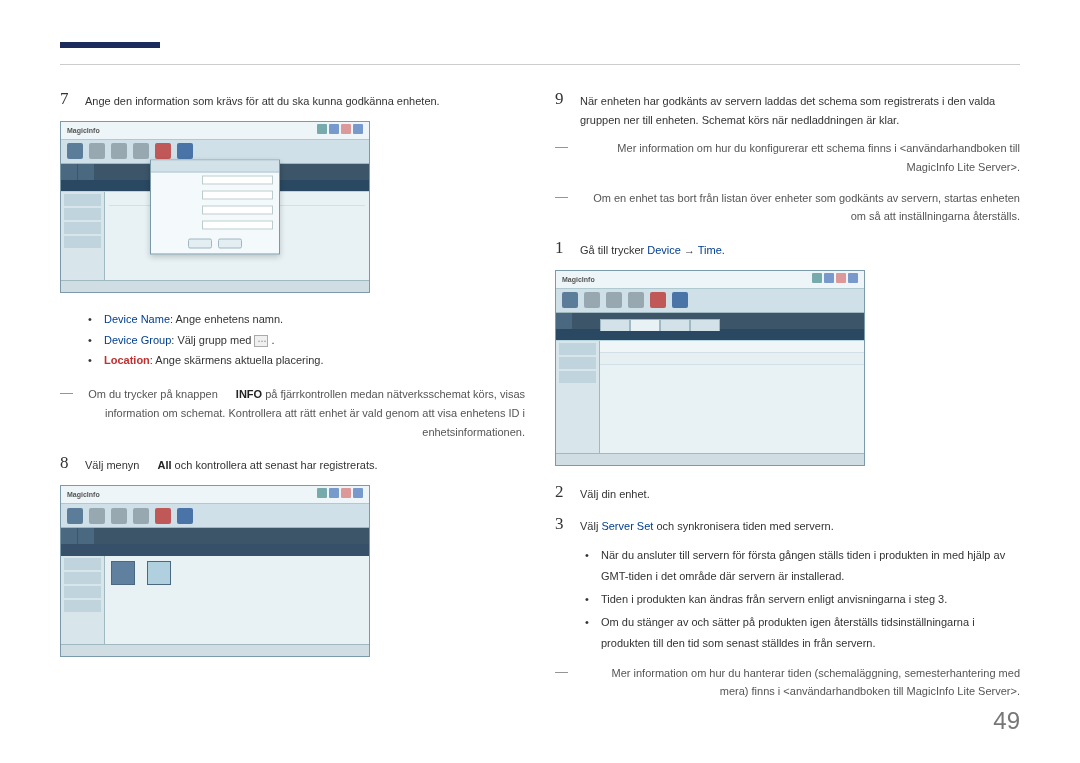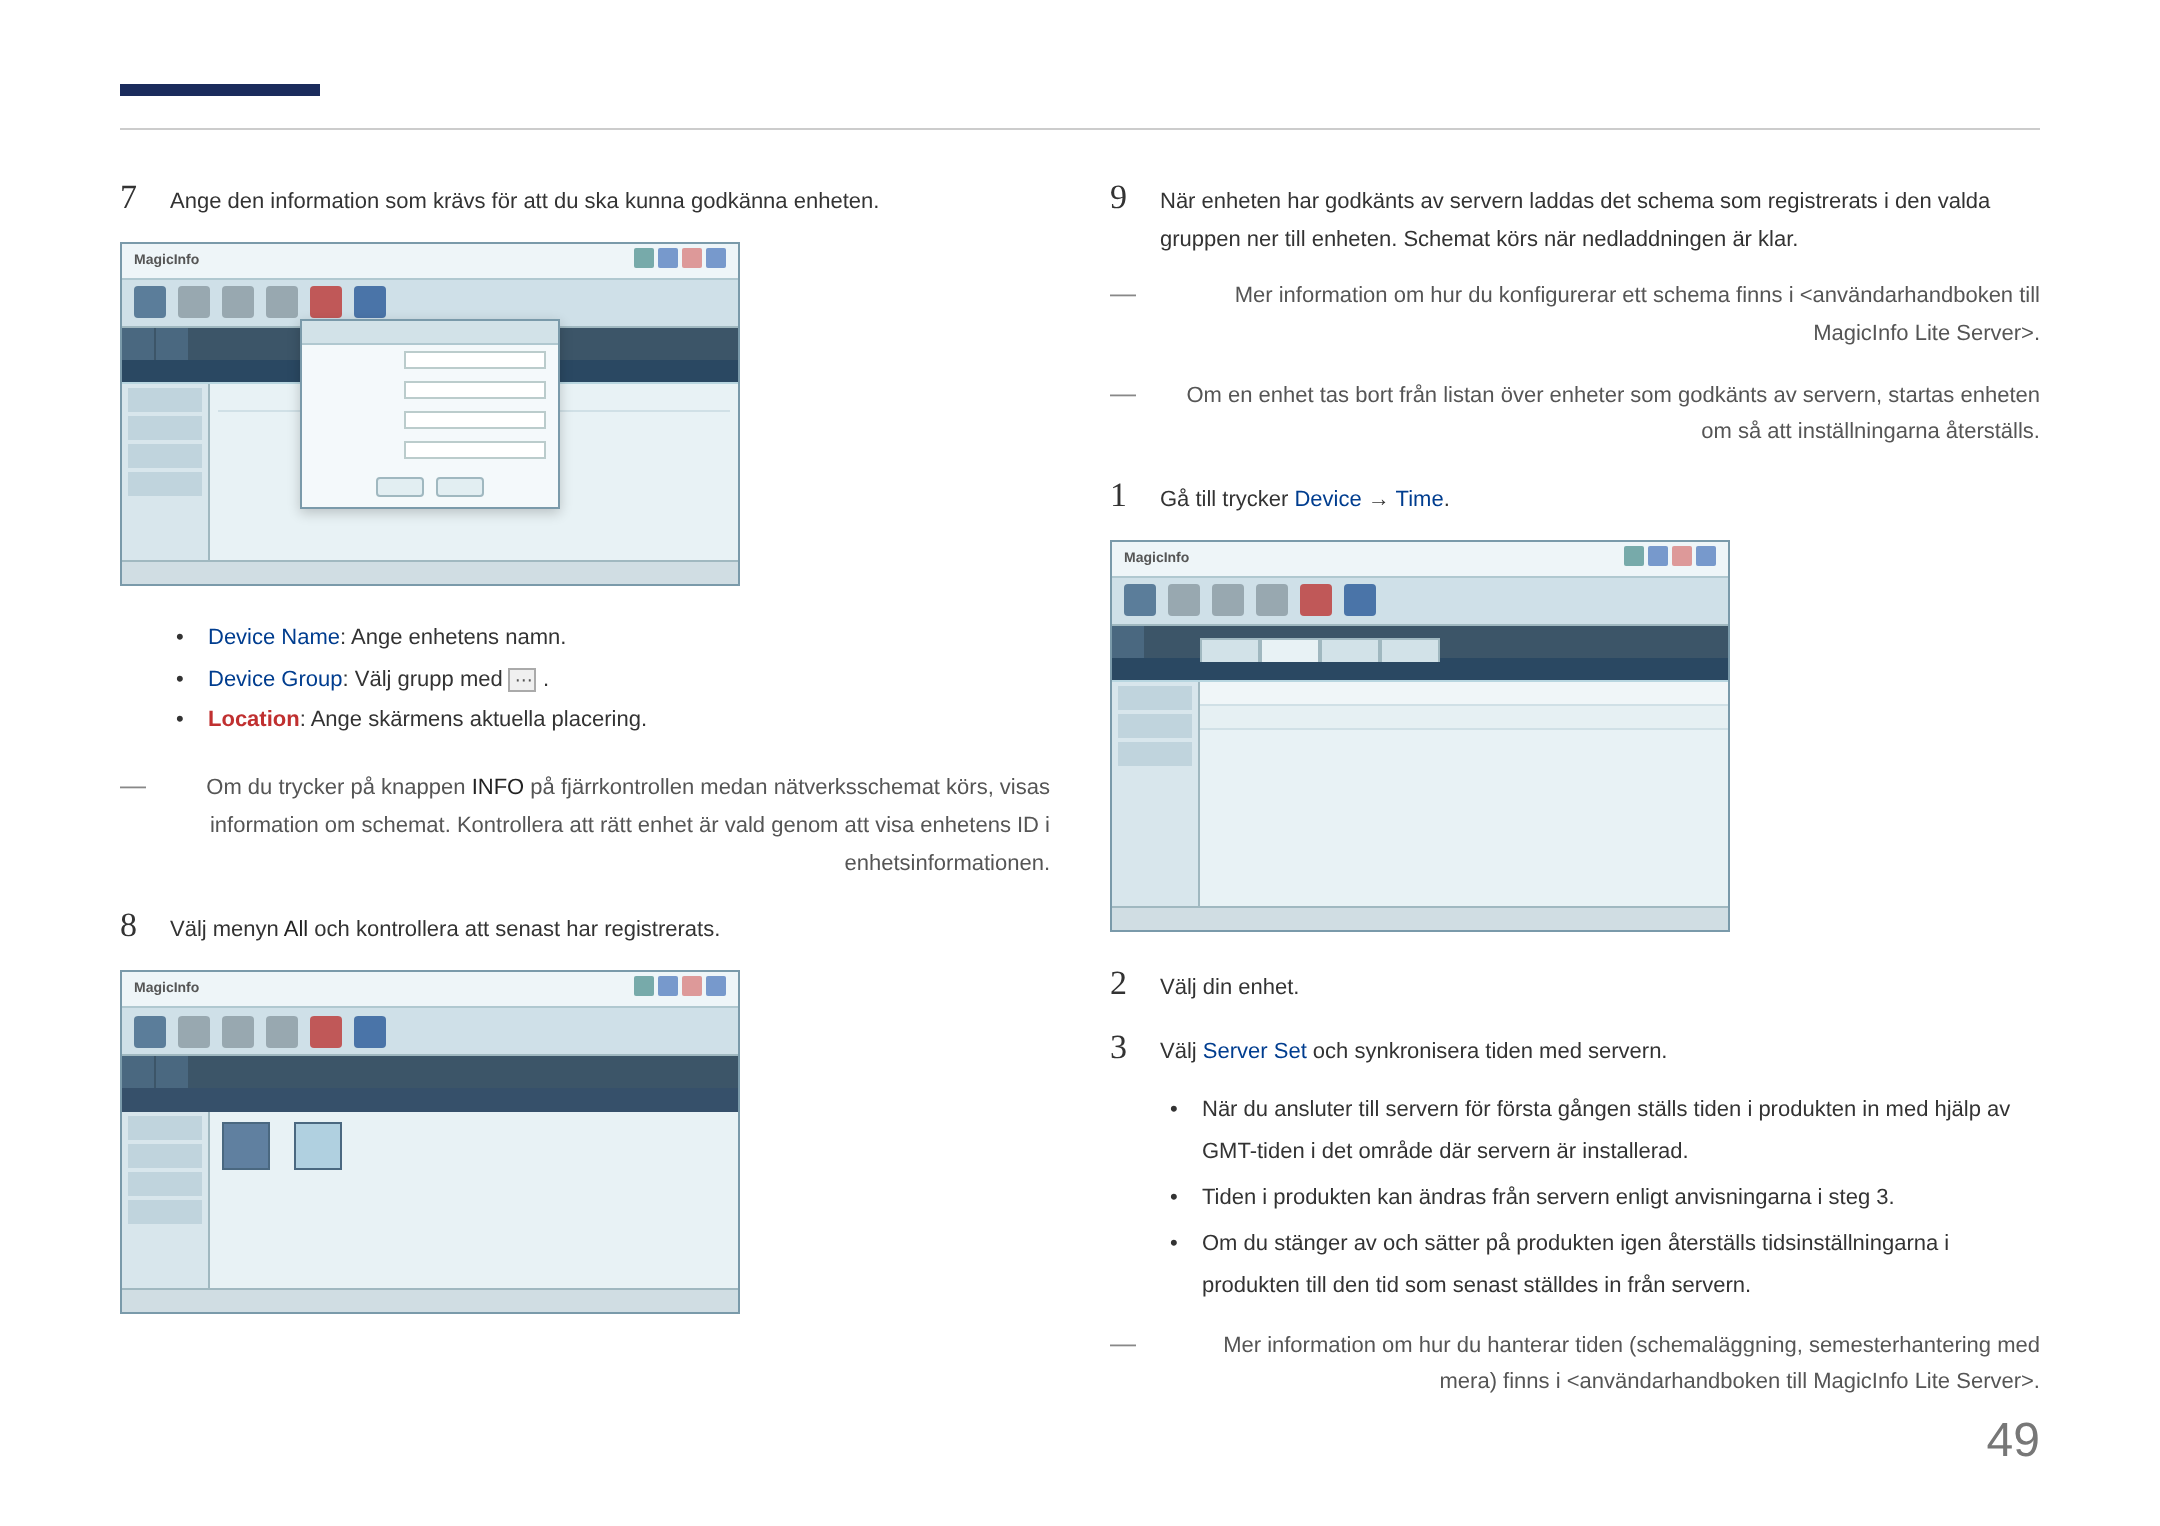--- a/index.html
+++ b/index.html
@@ -52,21 +52,21 @@
     .ss3 .ss-content { top: 70px; }
     .ss-table-row { height: 12px; border-bottom: 1px solid #d0e0e6; background: #f0f6f8; }
     .ss-table-row.alt { background: #e6f0f3; }
     
     .bullet-list { margin-left: 28px; margin-bottom: 14px; }
     .bullet-item { display: flex; line-height: 1.9; }
     .bullet-dot { width: 16px; flex-shrink: 0; }
     .bullet-text { flex: 1; }
     .strong-blue { color: #003d8f; font-weight: normal; text-align: right; }
     .strong-red { color: #c03030; font-weight: bold; }
-    .strong-dark { font-weight: normal; color: #222; }
+    .strong-dark { font-weight: bold; color: #222; margin-left: 15px; }
     .note-row { display: flex; margin-left: 0px; margin-bottom: 12px; line-height: 1.7; }
     .note-dash { width: 25px; flex-shrink: 0; text-align: left; padding-left: 0px; color: #888; font-size: 13px; line-height: 1.2; }
     .note-text { flex: 1; color: #555; text-align: right; }
     .btn-inline { display: inline-block; width: 14px; height: 12px; background: #f0f0f0; border: 1px solid #aaa; vertical-align: middle; position: relative; }
     .btn-inline::after { content: "⋯"; position: absolute; left: 2px; top: -3px; font-size: 9px; color: #555; }
     .section-title { color: #003d8f; font-size: 17px; font-weight: bold; margin: 18px 0 14px 0; }
     .section-intro { line-height: 1.7; margin-bottom: 14px; }
     .page-num { position: absolute; right: 60px; bottom: 28px; font-size: 24px; color: #777; font-weight: 300; }
     .sub-bullets { margin-left: 30px; margin-top: 6px; }
     .sub-bullets .bullet-item { margin-bottom: 2px; }

